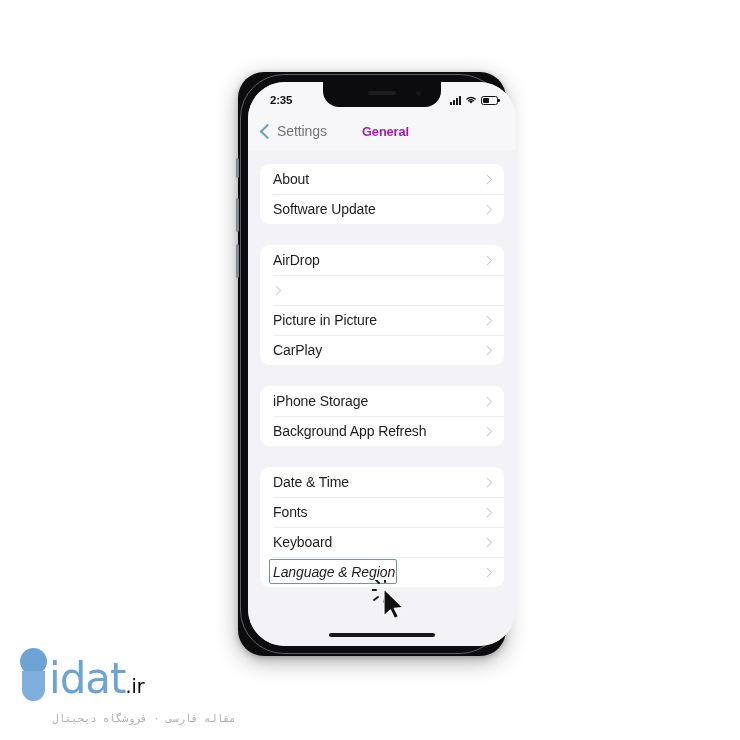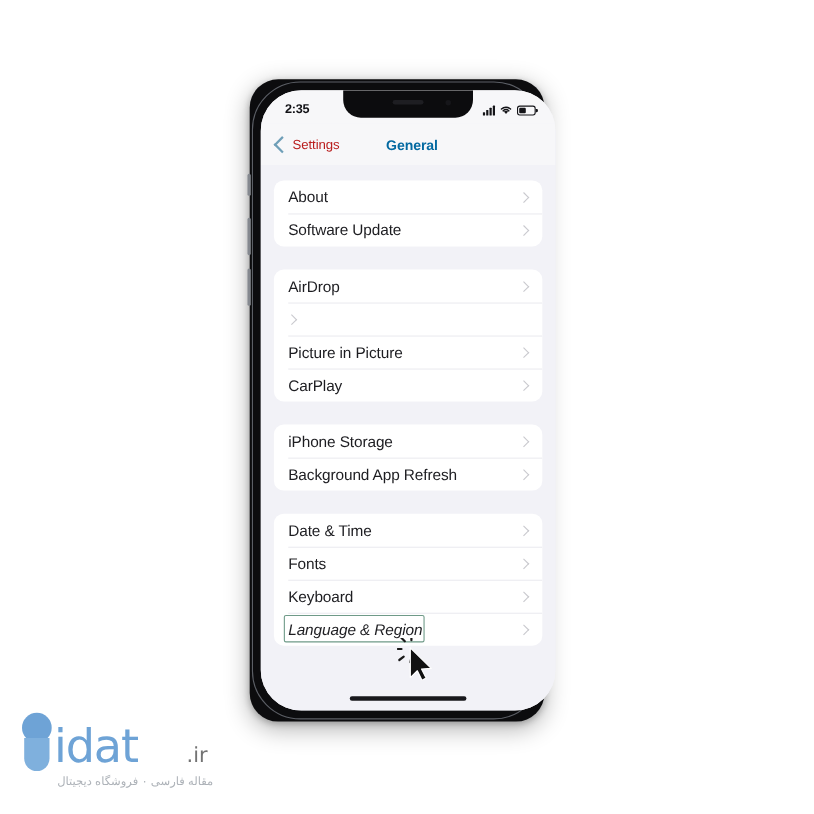--- a/index.html
+++ b/index.html
@@ -12,21 +12,21 @@
     height: 740px;
     position: relative;
     overflow: hidden;
     font-family: "Liberation Sans", sans-serif;
     -webkit-font-smoothing: antialiased;
   }
 
   
   #phone-frame {
     position: absolute;
-    left: 227px;
+    left: 238px;
     top: 72px;
     width: 268px;
     height: 584px;
     background: #0c0c0e;
     border-radius: 26px;
     box-shadow: 0 6px 22px rgba(0,0,0,0.30), 0 2px 6px rgba(0,0,0,0.22);
   }
   
   #phone-rim {
     position: absolute;
@@ -168,30 +168,30 @@
     cursor: pointer;
   }
   #back-chevron {
     width: 9px; height: 9px;
     border-left: 2px solid #6f9fb8;
     border-bottom: 2px solid #6f9fb8;
     transform: rotate(45deg);
     margin-right: 1px;
   }
   #back-label {
-    font-size: 12px;
-    color: #b91c1c;
+    font-size: 14px;
+    color: #737373;
     letter-spacing: -0.1px;
   }
   #nav-title {
     width: 100%;
     text-align: center;
     font-size: 12.8px;
     font-weight: bold;
-    color: #0369a1;
+    color: #a21caf;
     letter-spacing: -0.1px;
     padding-left: 7px;
   }
 
   
   #settings-list {
     background: #f2f2f7;
     padding: 0 12px;
     height: 496px;
     box-sizing: border-box;
@@ -316,32 +316,31 @@
     margin-left: 33px;
     font-size: 42px;
     font-weight: normal;
     color: #6ea3d6;
     letter-spacing: -1px;
     line-height: 1;
     font-family: "DejaVu Sans", sans-serif;
   }
   #wm-tld {
     font-size: 19px;
-    color: #737373;
+    color: #000000;
     letter-spacing: 0;
-    margin-left: 44px;
   }
   #wm-sub {
     margin-left: 36px;
-    margin-top: 4px;
+    margin-top: 12px;
     font-size: 10.5px;
     color: #adb2b8;
     direction: rtl;
-    text-align: left;
-    font-family: Liberation Sans, sans-serif;
+    text-align: center;
+    font-family: Liberation Mono, monospace;
   }
 </style>
 </head>
 <body>
 
 <div id="phone-frame">
   <div id="phone-rim"></div>
 
   <div class="side-btn" id="silent-switch"></div>
   <div class="side-btn" id="vol-up"></div>

